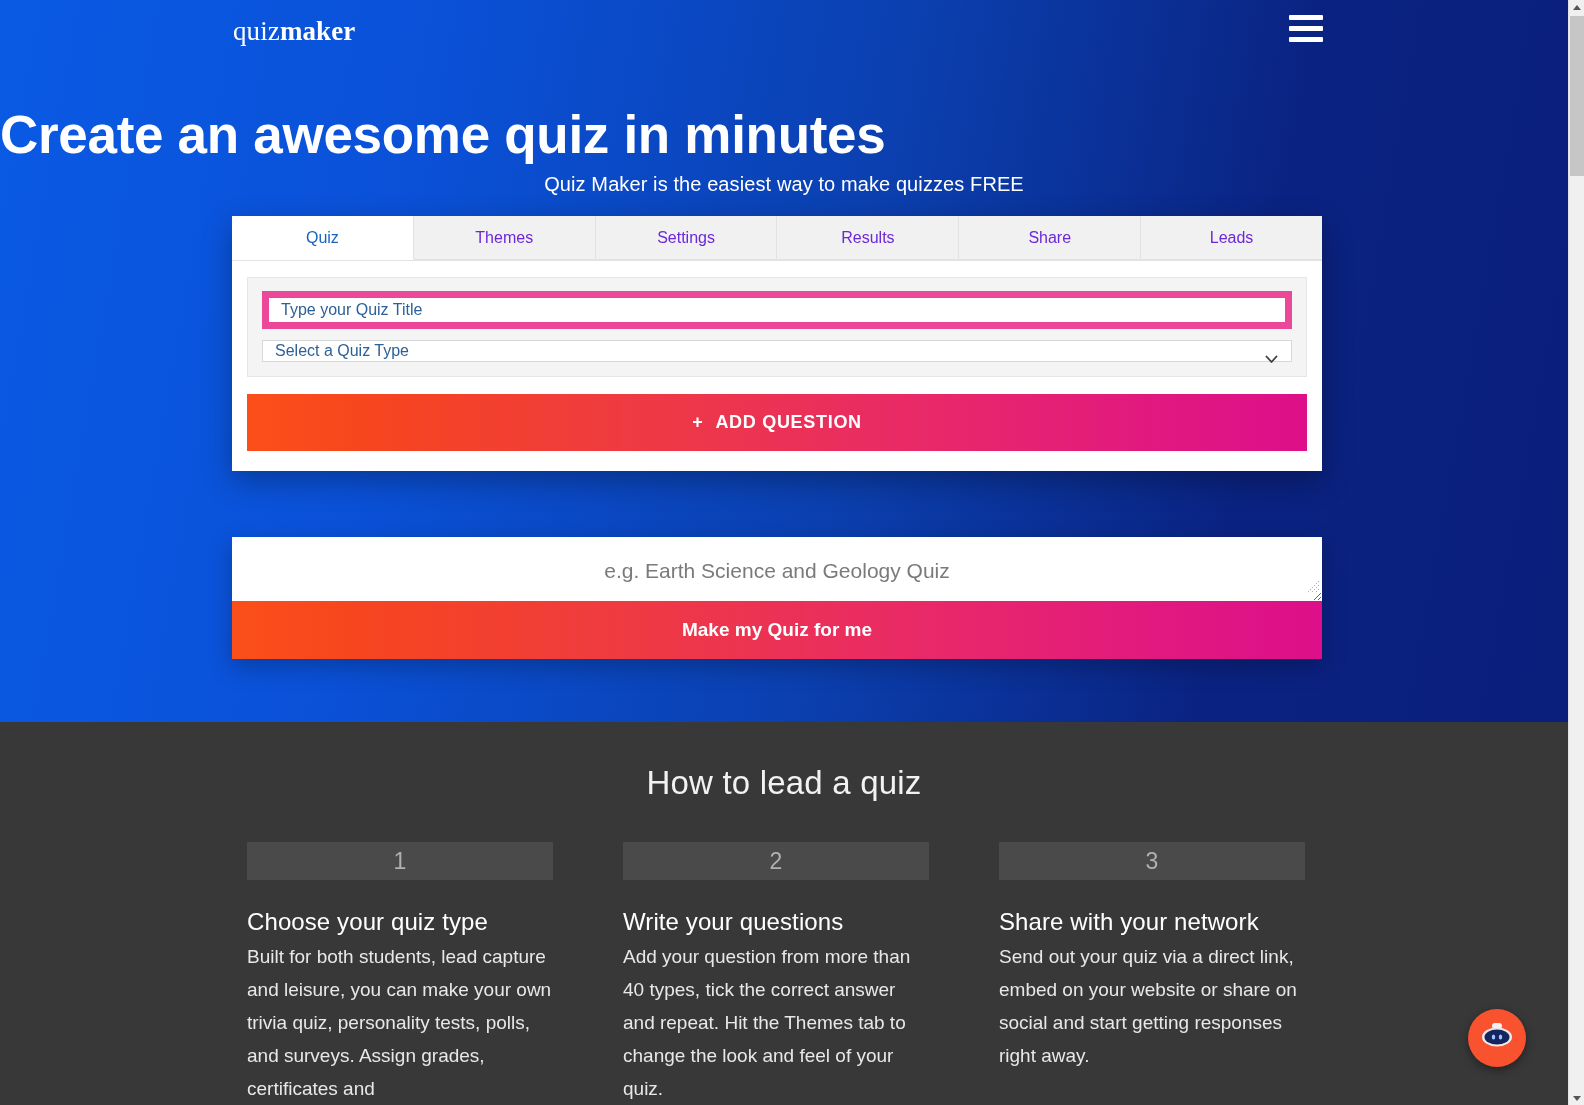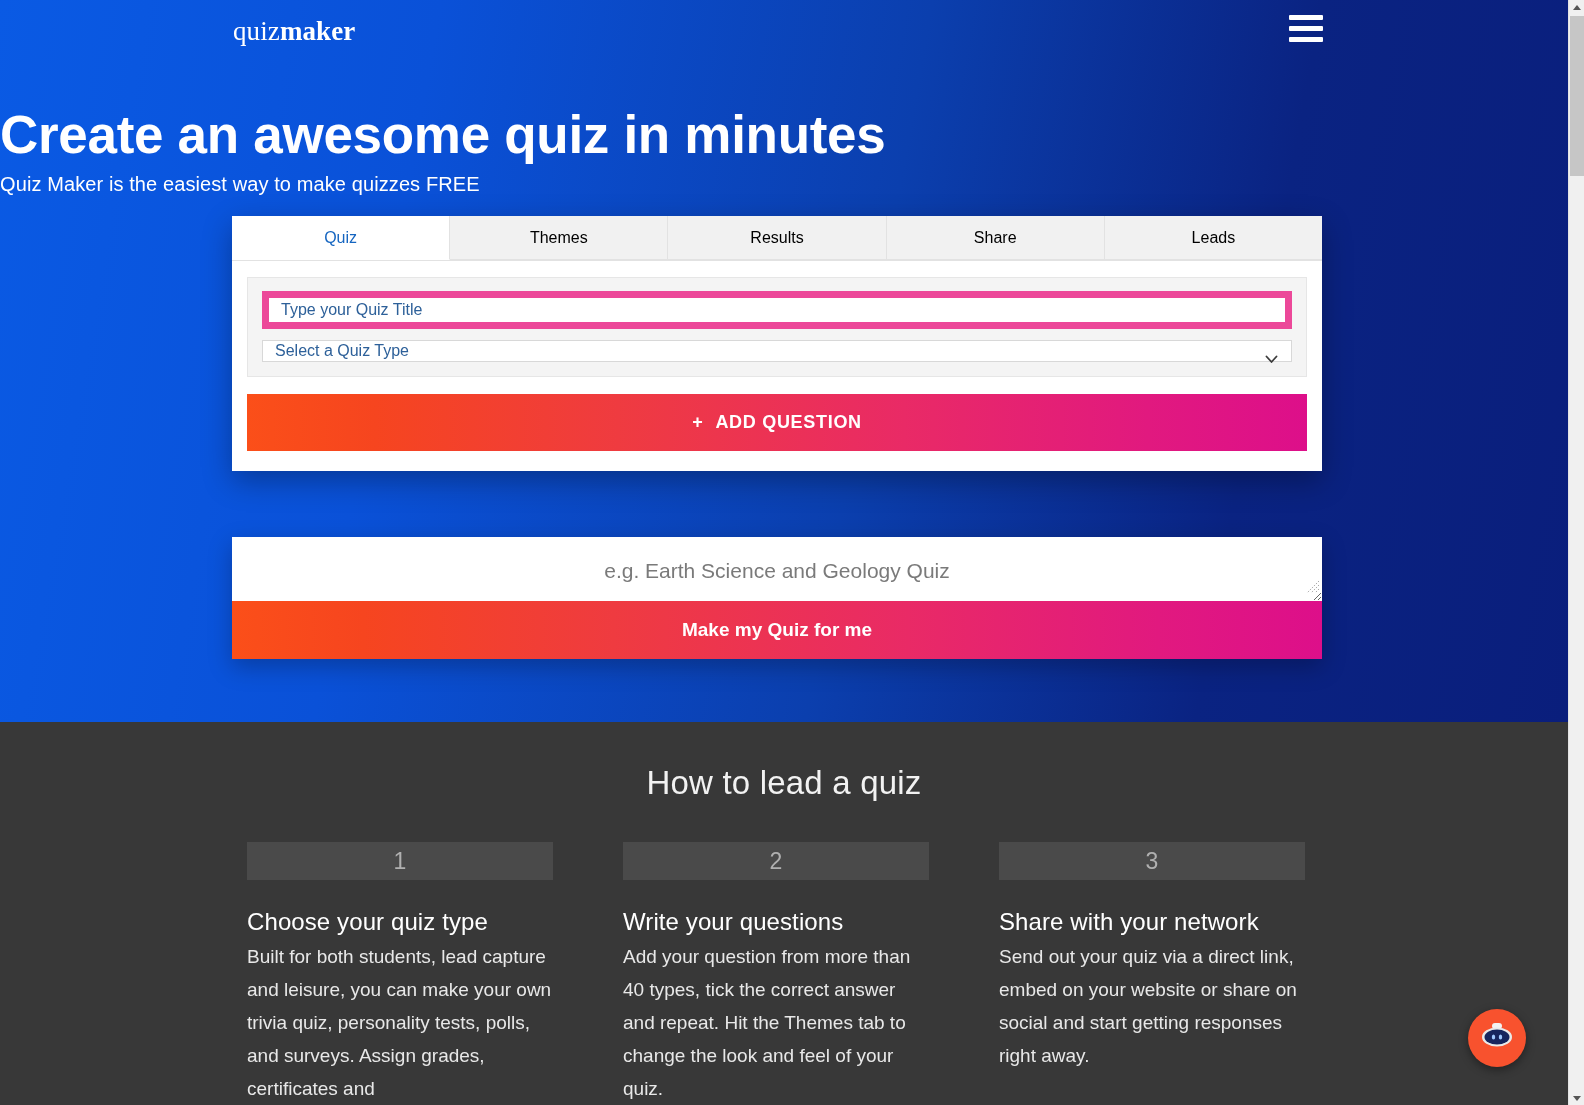--- a/index.html
+++ b/index.html
@@ -74,20 +74,21 @@
     margin-top: 44px;
     color: #ffffff;
     font-size: 53px;
     font-weight: 700;
     line-height: 1.08;
     letter-spacing: -0.3px;
   }
 
   .subheadline {
     margin-top: 10px;
+    text-align: center;
     color: #ffffff;
     font-size: 20px;
     font-weight: 400;
     letter-spacing: .1px;
   }
 
   
   .card {
     position: absolute;
     left: 232px;
@@ -102,21 +103,21 @@
     height: 45px;
     background: #f1f1f1;
     border-bottom: 1px solid #e2e2e2;
   }
   .tab {
     flex: 1 1 0;
     display: flex;
     align-items: center;
     justify-content: center;
     font-size: 16px;
-    color: #000000;
+    color: #6d28d9;
     background: #f1f1f1;
     border-right: 1px solid #e2e2e2;
     border-bottom: 1px solid #e2e2e2;
     cursor: pointer;
     user-select: none;
   }
   .tab:last-child { border-right: none; }
   .tab.active {
     background: #ffffff;
     color: #1565c0;
@@ -371,20 +372,21 @@
     </div>
 
     <h1 class="headline">Create an awesome quiz in minutes</h1>
     <p class="subheadline">Quiz Maker is the easiest way to make quizzes FREE</p>
 
     <div class="card">
 
       <div class="tabs">
         <div class="tab active">Quiz</div>
         <div class="tab">Themes</div>
+        <div class="tab">Settings</div>
         <div class="tab">Results</div>
         <div class="tab">Share</div>
         <div class="tab">Leads</div>
       </div>
 
       <div class="card-body">
 
         <div class="field-group">
           <input class="txt-input" type="text" placeholder="Type your Quiz Title" style="">
 

